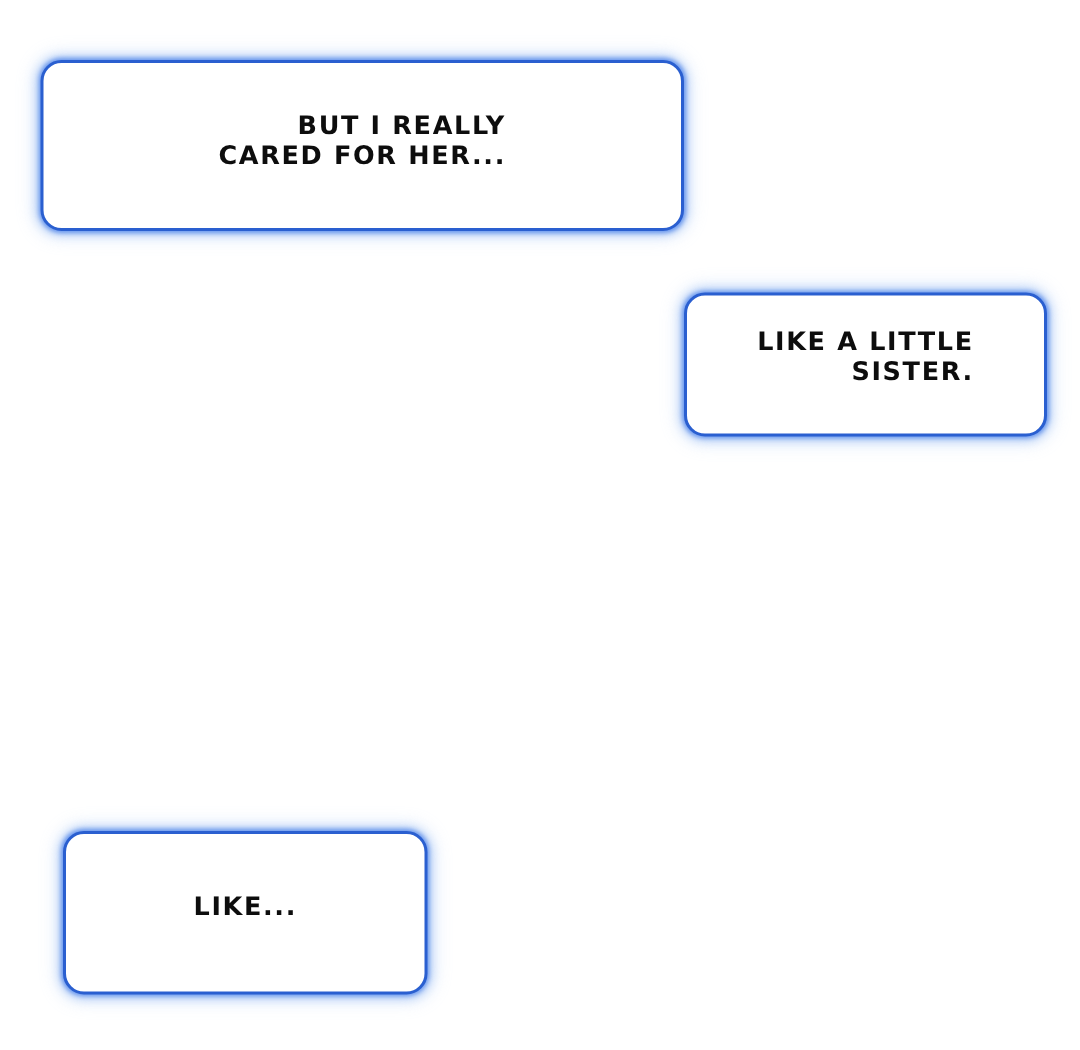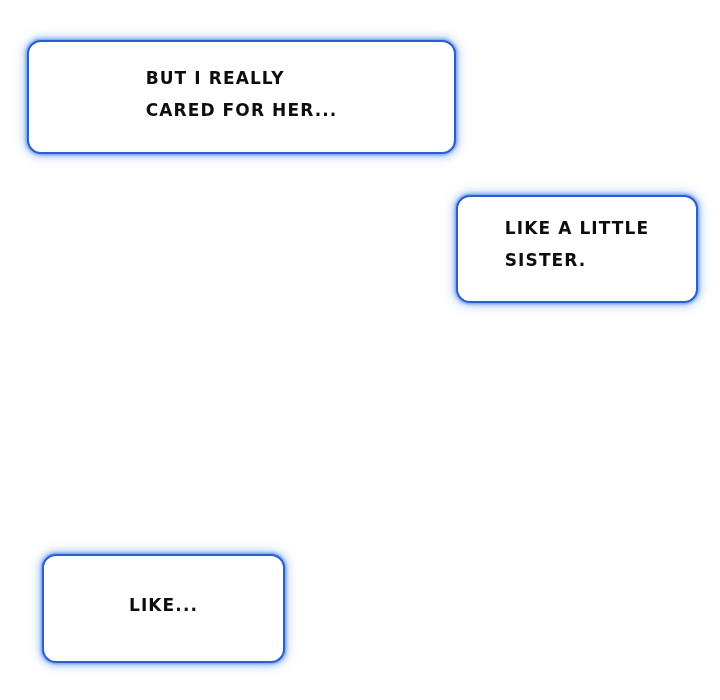--- a/index.html
+++ b/index.html
@@ -37,44 +37,44 @@
     display: flex;
     align-items: center;
     justify-content: center;
   }
 
   .bubble-text {
     color: #0d0d0d;
     font-family: "DejaVu Sans", "Liberation Sans", sans-serif;
     font-size: 17px;
     font-weight: 700;
-    line-height: 32px;
+    line-height: 20px;
     letter-spacing: 1.1px;
-    text-align: left;
+    text-align: right;
     white-space: pre-line;
     -webkit-font-smoothing: none;
   }
 
   
   #bubble-1 {
     left: 27px;
     top: 40px;
     width: 429px;
     height: 114px;
   }
   #bubble-1 .bubble-text {
     transform: translateY(-3px);
   }
 
   
   #bubble-2 {
     left: 456px;
     top: 195px;
     width: 242px;
-    height: 108px;
+    height: 96px;
   }
   #bubble-2 .bubble-text {
     transform: translateY(-5px);
   }
 
   
   #bubble-3 {
     left: 42px;
     top: 554px;
     width: 243px;

